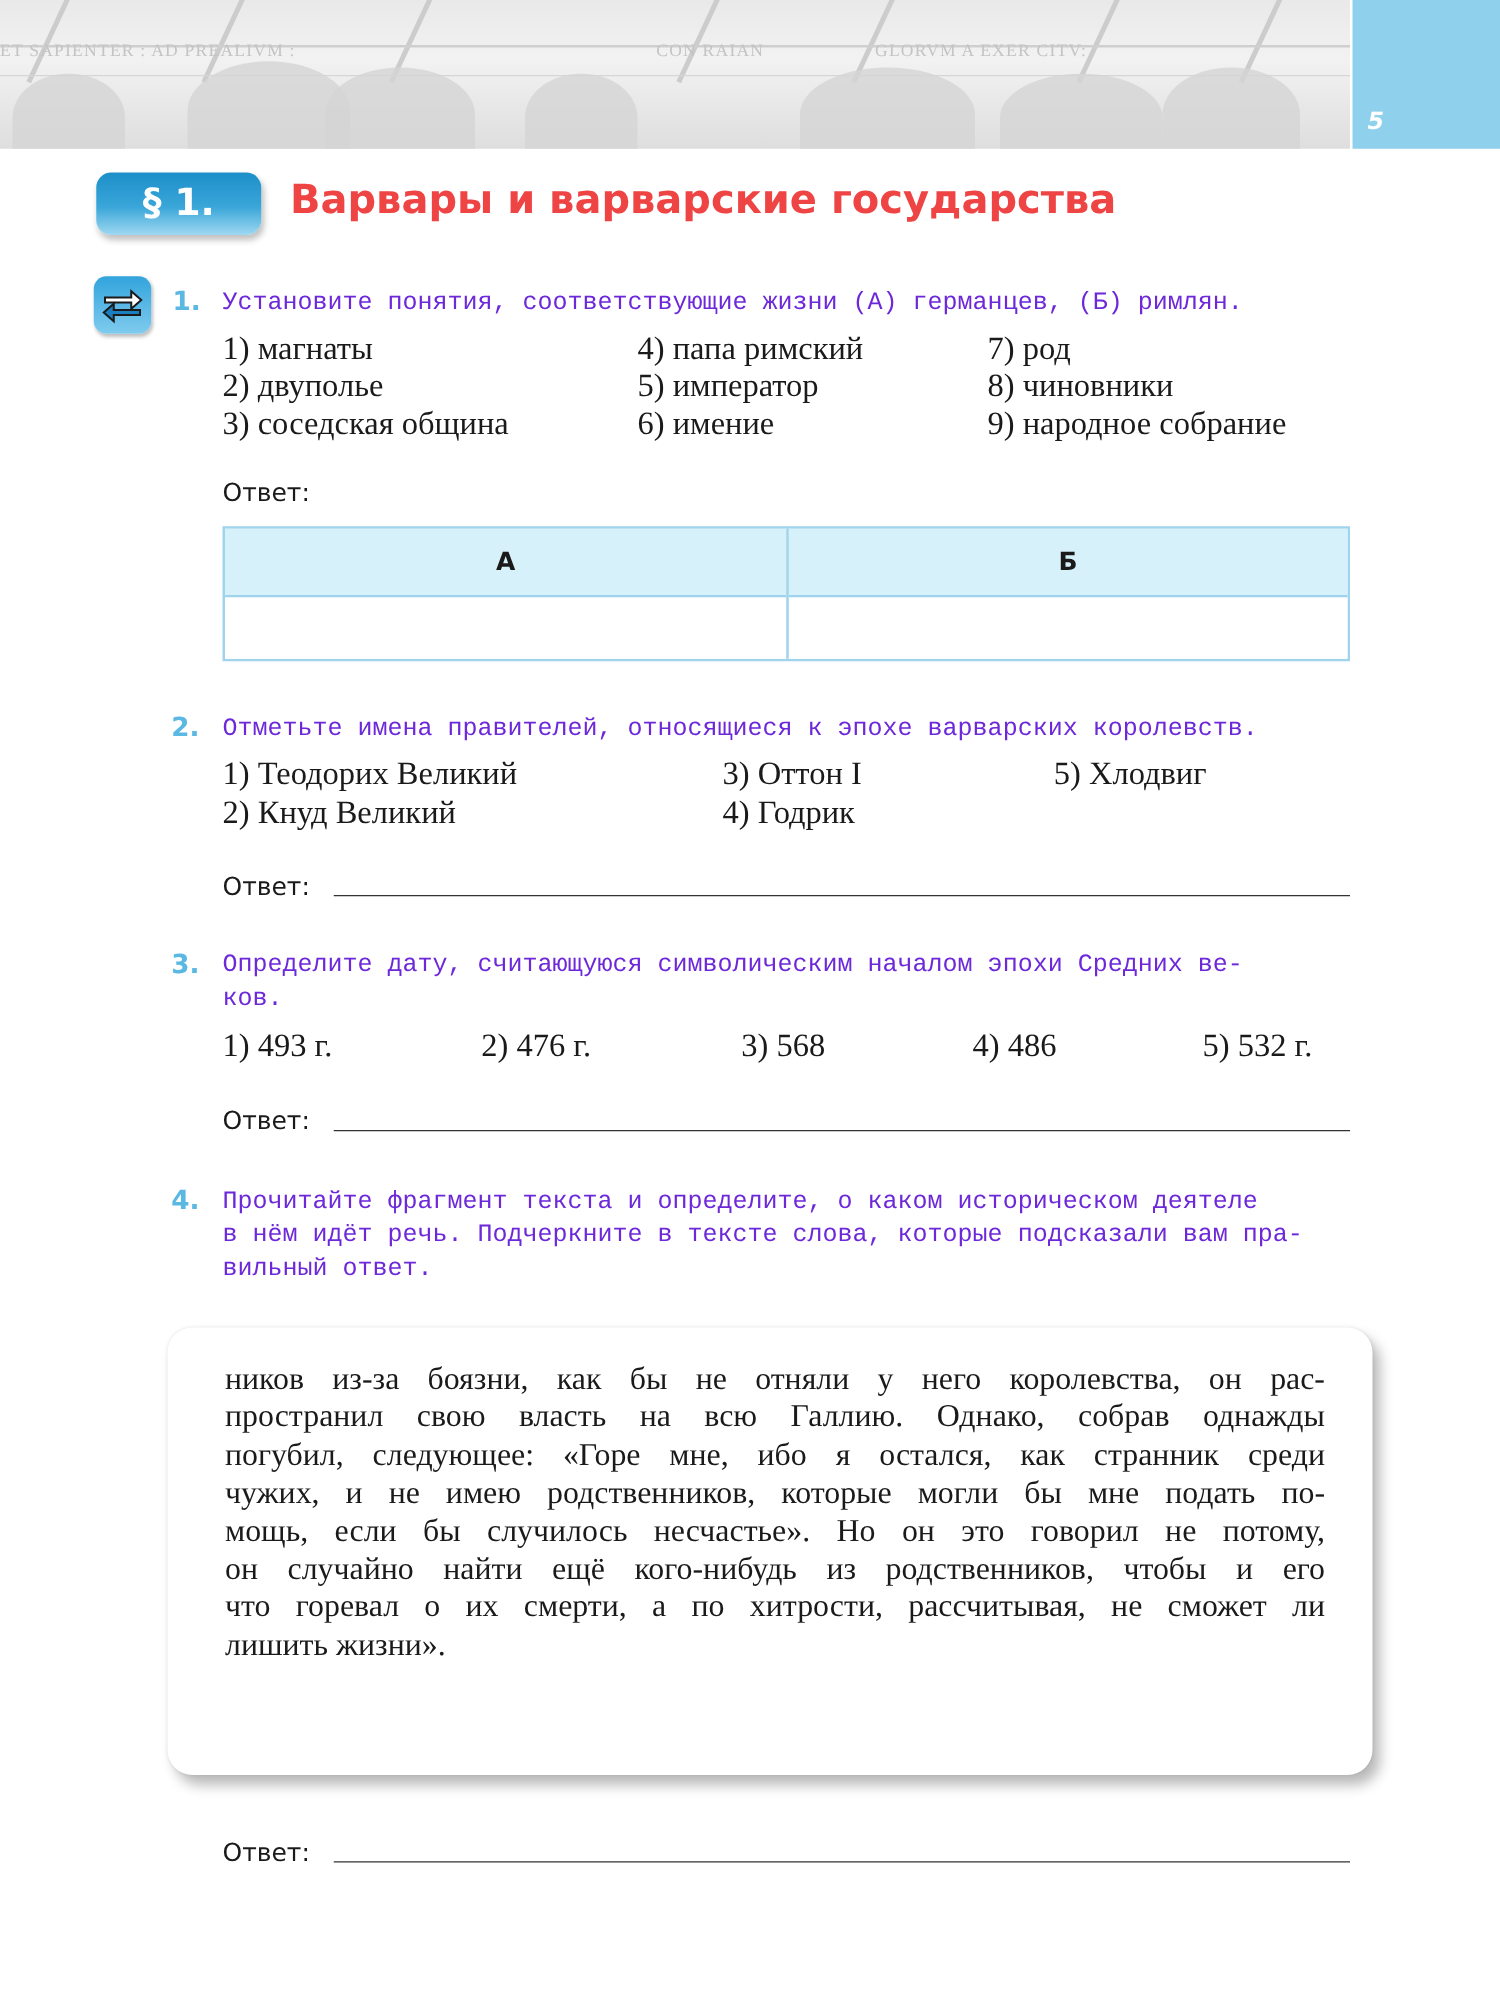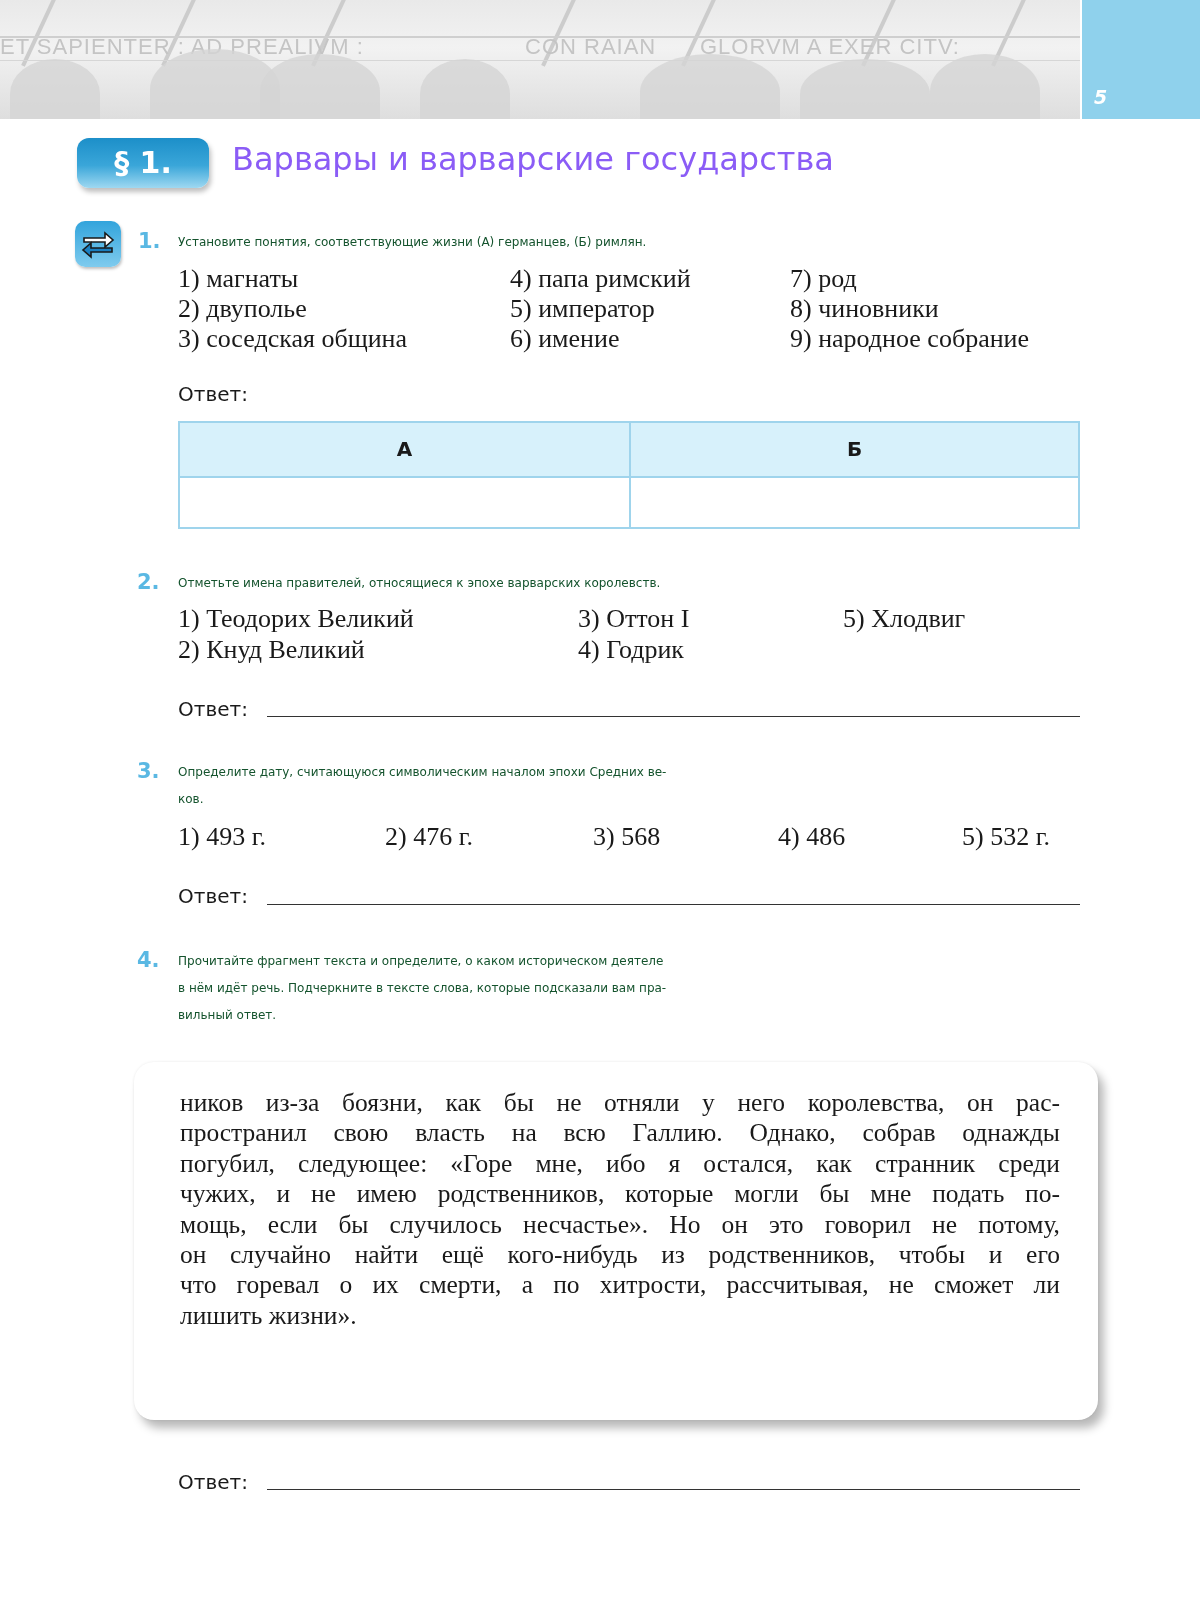--- a/index.html
+++ b/index.html
@@ -2,34 +2,34 @@
 <html><head>
 <meta charset="utf-8">
 <style>
   html, body { margin: 0; padding: 0; background: #ffffff; }
   body { width: 1200px; height: 1604px; position: relative; overflow: hidden; font-family: "DejaVu Sans", sans-serif; color: #1a1a1a; }
 
   
   .banner { position: absolute; left: 0; top: 0; width: 1080px; height: 119px; background: linear-gradient(180deg, #e9e9e9 0%, #f2f2f2 40%, #dedede 100%); overflow: hidden; }
   .banner .stripe { position: absolute; left: 0; top: 36px; width: 100%; height: 2px; background: #cfcfcf; }
   .banner .stripe2 { position: absolute; left: 0; top: 60px; width: 100%; height: 1px; background: #d6d6d6; }
-  .banner .inscription { position: absolute; top: 34px; font-family: Liberation Sans, sans-serif; font-size: 22px; letter-spacing: 1px; color: #c4c4c4; white-space: nowrap; }
+  .banner .inscription { position: absolute; top: 34px; font-family: Liberation Serif, serif; font-size: 14px; letter-spacing: 1px; color: #c4c4c4; white-space: nowrap; }
   .banner .fig { position: absolute; bottom: -10px; border-radius: 50% 50% 10% 10%; background: #d4d4d4; opacity: 0.8; }
   .banner .diag { position: absolute; top: -20px; width: 4px; height: 90px; background: #cccccc; transform: rotate(25deg); }
   .page-tab { position: absolute; left: 1082px; top: 0; width: 118px; height: 119px; background: #8fd1ec; }
   .page-num { position: absolute; left: 1094px; top: 86px; font-size: 19px; font-weight: bold; font-style: italic; color: #ffffff; }
 
   
   .sec-badge { position: absolute; left: 77px; top: 138px; width: 132px; height: 50px; border-radius: 12px; background: linear-gradient(180deg, #1c8fc9 0%, #3aa6d9 55%, #9ed8f1 100%); box-shadow: 2px 4px 5px rgba(0,0,0,0.25); color: #fff; font-size: 30px; font-weight: bold; text-align: center; line-height: 50px; }
-  .sec-title { position: absolute; left: 232px; top: 140px; font-size: 32px; font-weight: normal; color: #8b5cf6; white-space: nowrap; }
+  .sec-title { position: absolute; left: 232px; top: 140px; font-size: 32px; font-weight: bold; color: #ef4444; white-space: nowrap; }
 
   .task-icon { position: absolute; left: 75px; top: 221px; width: 46px; height: 46px; border-radius: 10px; background: linear-gradient(180deg, #32a4dc 0%, #7fcbee 100%); box-shadow: 1px 2px 3px rgba(0,0,0,0.25); }
 
   .qnum { position: absolute; font-size: 21px; font-weight: bold; color: #5ab8e3; }
-  .qtext { position: absolute; font-size: 12px; color: #14532d; line-height: 27px; }
+  .qtext { position: absolute; font-size: 20px; color: #6d28d9; line-height: 27px; font-family: Liberation Mono, monospace; }
   .opt { position: absolute; font-family: "Liberation Serif", serif; font-size: 26px; color: #1a1a1a; white-space: nowrap; }
   .answer-label { position: absolute; font-size: 20px; color: #1a1a1a; }
   .answer-line { position: absolute; height: 0; border-bottom: 1.5px solid #333; }
 
   
   .ans-table { position: absolute; left: 178px; top: 421px; width: 902px; height: 108px; border: 2px solid #9fd4ec; box-sizing: border-box; }
   .ans-table .hdr { position: absolute; top: 0; height: 53px; background: #d7f1fb; border-bottom: 2px solid #9fd4ec; font-weight: bold; font-size: 20px; text-align: center; line-height: 53px; }
   .ans-table .cell { position: absolute; top: 55px; height: 49px; background: #ffffff; }
   .ans-table .vline { position: absolute; left: 449px; top: 0; width: 2px; height: 104px; background: #9fd4ec; }
 

